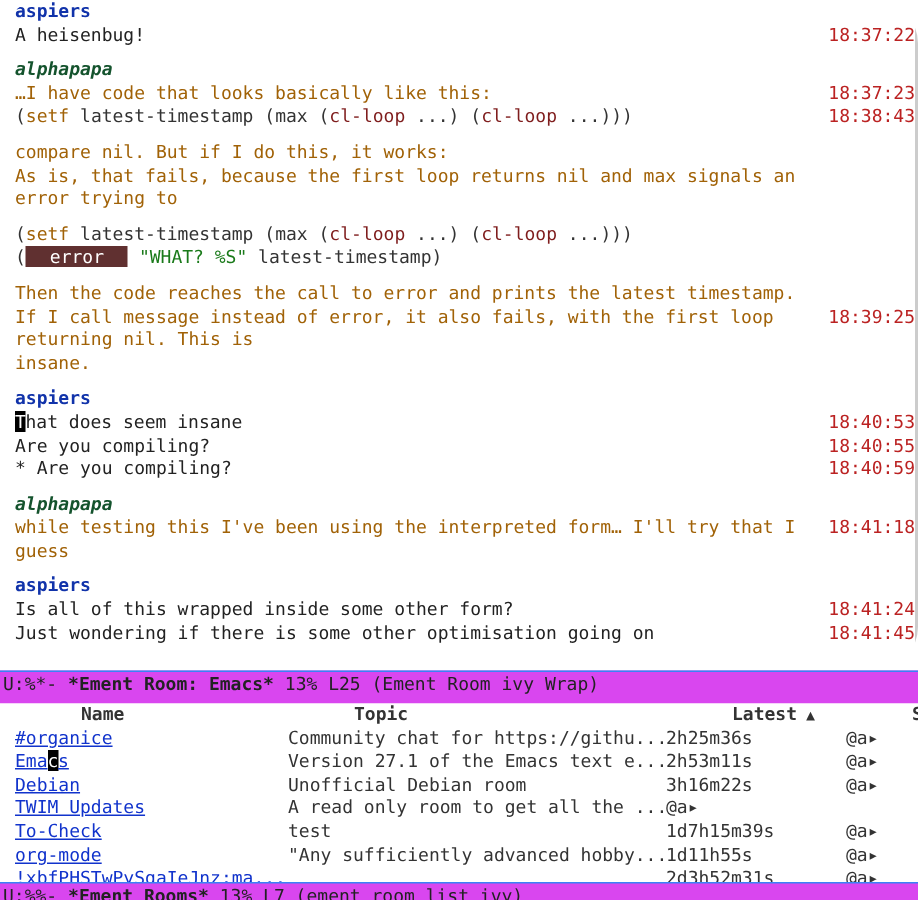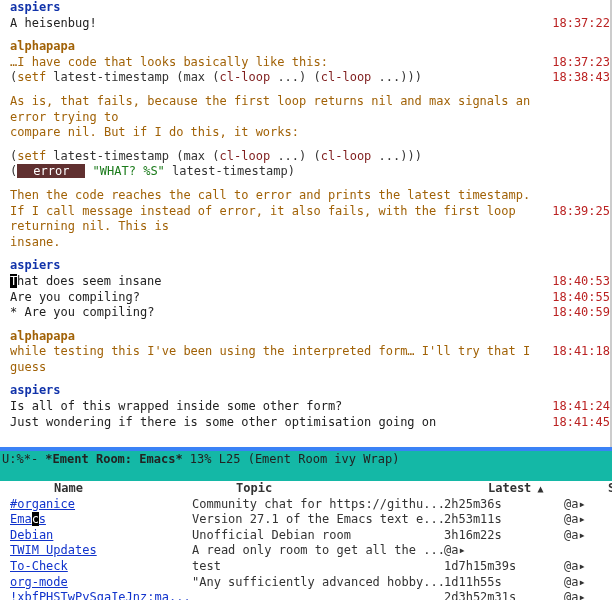--- a/index.html
+++ b/index.html
@@ -11,62 +11,63 @@
     width: 612px;
     height: 600px;
     overflow: hidden;
     color: #333;
   }
   .chat-pane {
     height: 447px;
     overflow: hidden;
     position: relative;
     padding-left: 10px;
+    border-radius: 29px;
   }
   .msg-row { display: flex; }
   .msg-body { flex: 1 1 auto; padding-right: 4px; }
   .msg-time {
     flex: 0 0 60px;
     color: #b22;
     text-align: right;
     padding-right: 2px;
     white-space: nowrap;
   }
   .nick { font-weight: bold; }
   .nick-aspiers { color: #1133aa; }
-  .nick-alphapapa { color: #a16207; }
+  .nick-alphapapa { color: #14532d; font-style: italic; }
   .body-aspiers { color: #222; }
   .body-alphapapa { color: #a16207; }
   .code { color: #333; }
   .paren { color: #333; }
   .kw-setf { color: #a16207; }
   .kw-max { color: #333; }
   .kw-clloop { color: #7f1d1d; }
   .kw-error { color: #fff; background: #603030; padding: 0 16px; }
   .str { color: #1a7a1a; }
   .cursor-block {
     display: inline-block;
     width: 7px;
     height: 14px;
     background: #000;
     color: #fff;
     vertical-align: text-bottom;
     text-align: center;
     line-height: 14px;
   }
   .modeline {
-    background: #14b8a6;
+    background: #d946ef;
     color: #222;
     font-size: 12px;
-    height: 34px;
+    height: 22px;
     line-height: 17px;
     padding-left: 2px;
     white-space: nowrap;
     overflow: hidden;
-    border-top: 4px solid #3b82f6;
+    border-top: 1px solid #3b82f6;
   }
   .modeline .buffer { font-weight: bold; }
   .rooms-pane {
     height: 119px;
     overflow: hidden;
     background: #fff;
   }
   .rooms-header {
     display: flex;
     font-weight: bold;
@@ -119,25 +120,25 @@
       <div class="msg-time">18:37:23</div>
     </div>
     <div class="msg-row">
       <div class="msg-body"><span class="paren">(</span><span class="kw-setf">setf</span><span class="code"> latest-timestamp </span><span class="paren">(</span><span class="kw-max">max</span><span class="code"> </span><span class="paren">(</span><span class="kw-clloop">cl-loop</span><span class="code"> ...</span><span class="paren">)</span><span class="code"> </span><span class="paren">(</span><span class="kw-clloop">cl-loop</span><span class="code"> ...</span><span class="paren">)</span><span class="paren">)</span><span class="paren">)</span></div>
       <div class="msg-time">18:38:43</div>
     </div>
     <div class="msg-row" style="height: 8px;">
       <div class="msg-body">&nbsp;</div>
     </div>
     <div class="msg-row">
+      <div class="msg-body body-alphapapa">compare nil. But if I do this, it works:</div>
+      <div class="msg-time"></div>
+    </div>
+    <div class="msg-row">
       <div class="msg-body body-alphapapa">As is, that fails, because the first loop returns nil and max signals an error trying to</div>
-      <div class="msg-time"></div>
-    </div>
-    <div class="msg-row">
-      <div class="msg-body body-alphapapa">compare nil. But if I do this, it works:</div>
       <div class="msg-time"></div>
     </div>
     <div class="msg-row" style="height: 8px;">
       <div class="msg-body">&nbsp;</div>
     </div>
     <div class="msg-row">
       <div class="msg-body"><span class="paren">(</span><span class="kw-setf">setf</span><span class="code"> latest-timestamp </span><span class="paren">(</span><span class="kw-max">max</span><span class="code"> </span><span class="paren">(</span><span class="kw-clloop">cl-loop</span><span class="code"> ...</span><span class="paren">)</span><span class="code"> </span><span class="paren">(</span><span class="kw-clloop">cl-loop</span><span class="code"> ...</span><span class="paren">)</span><span class="paren">)</span><span class="paren">)</span></div>
       <div class="msg-time"></div>
     </div>
     <div class="msg-row">

